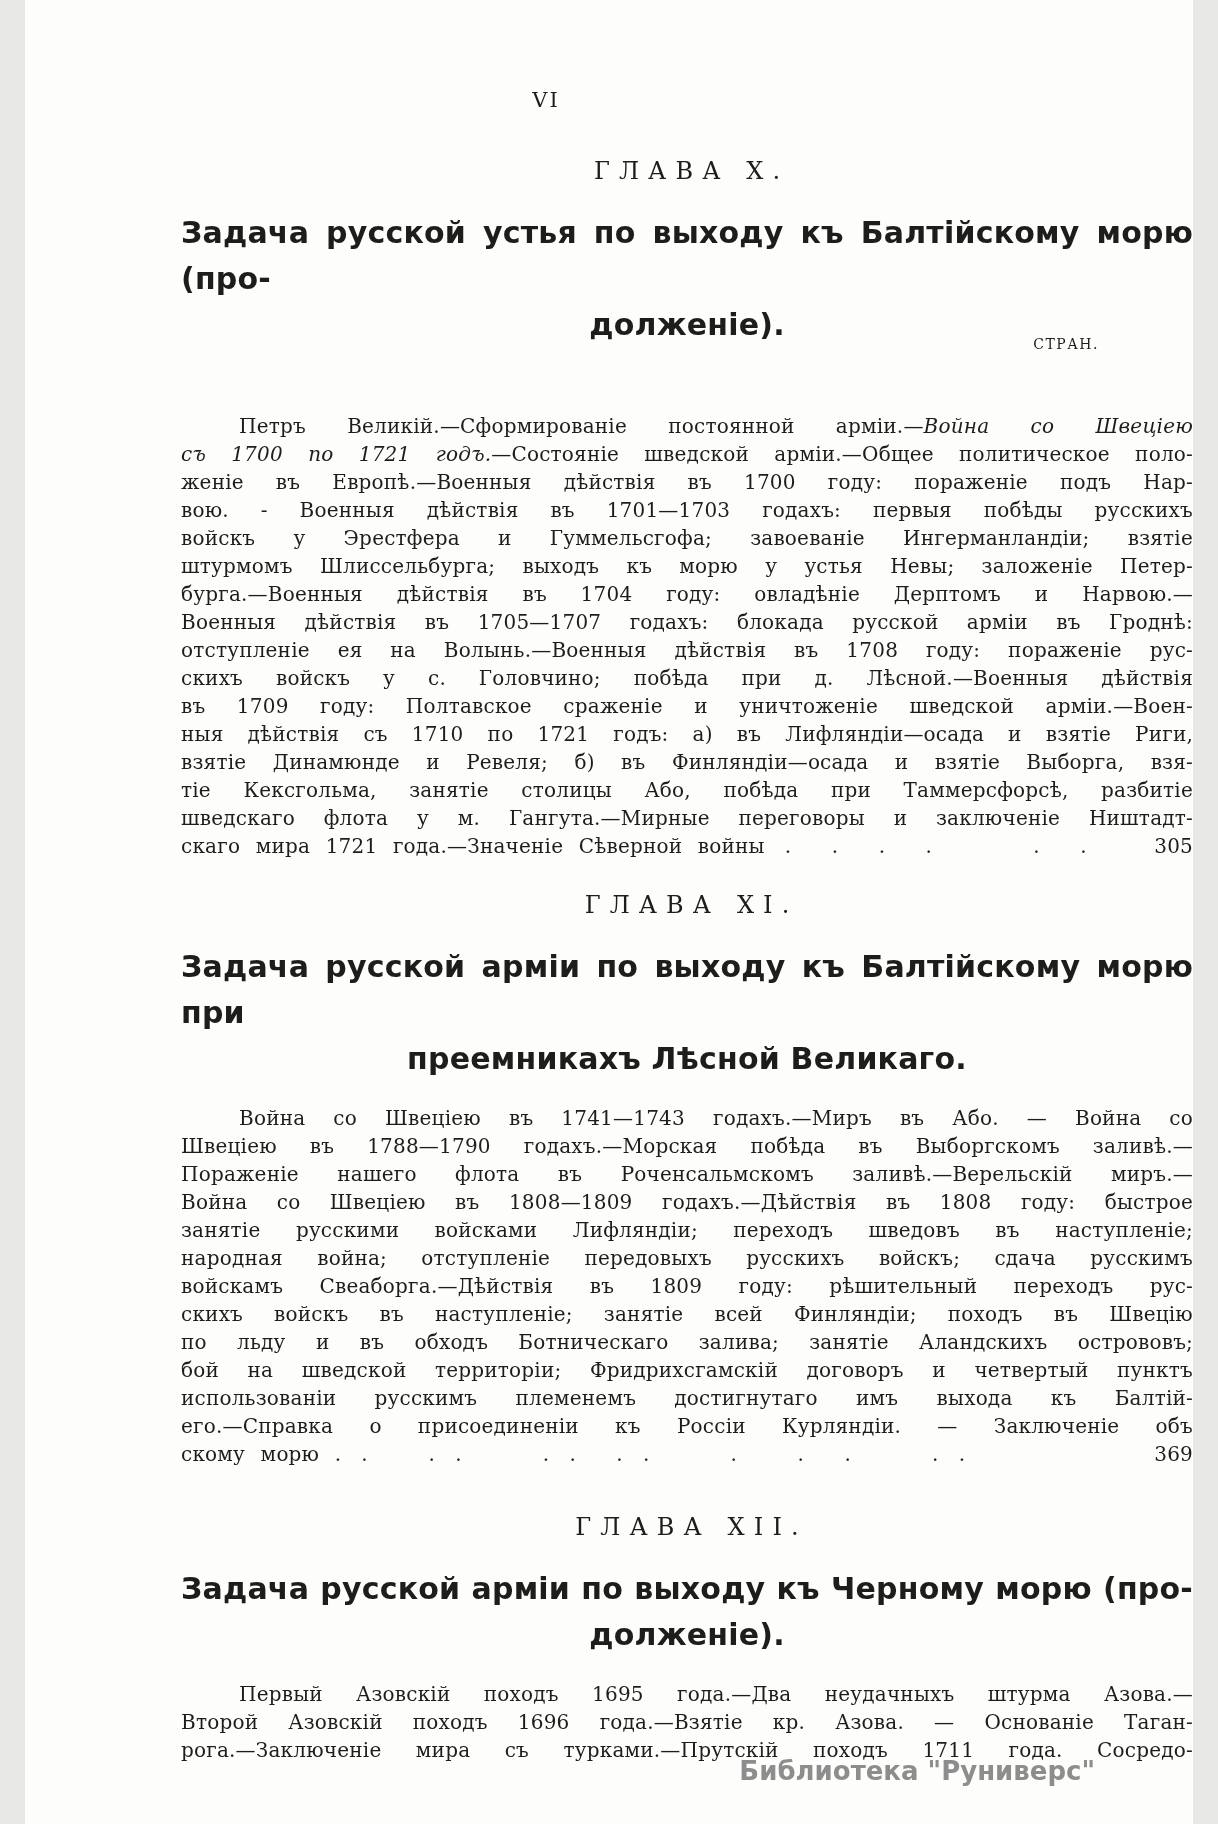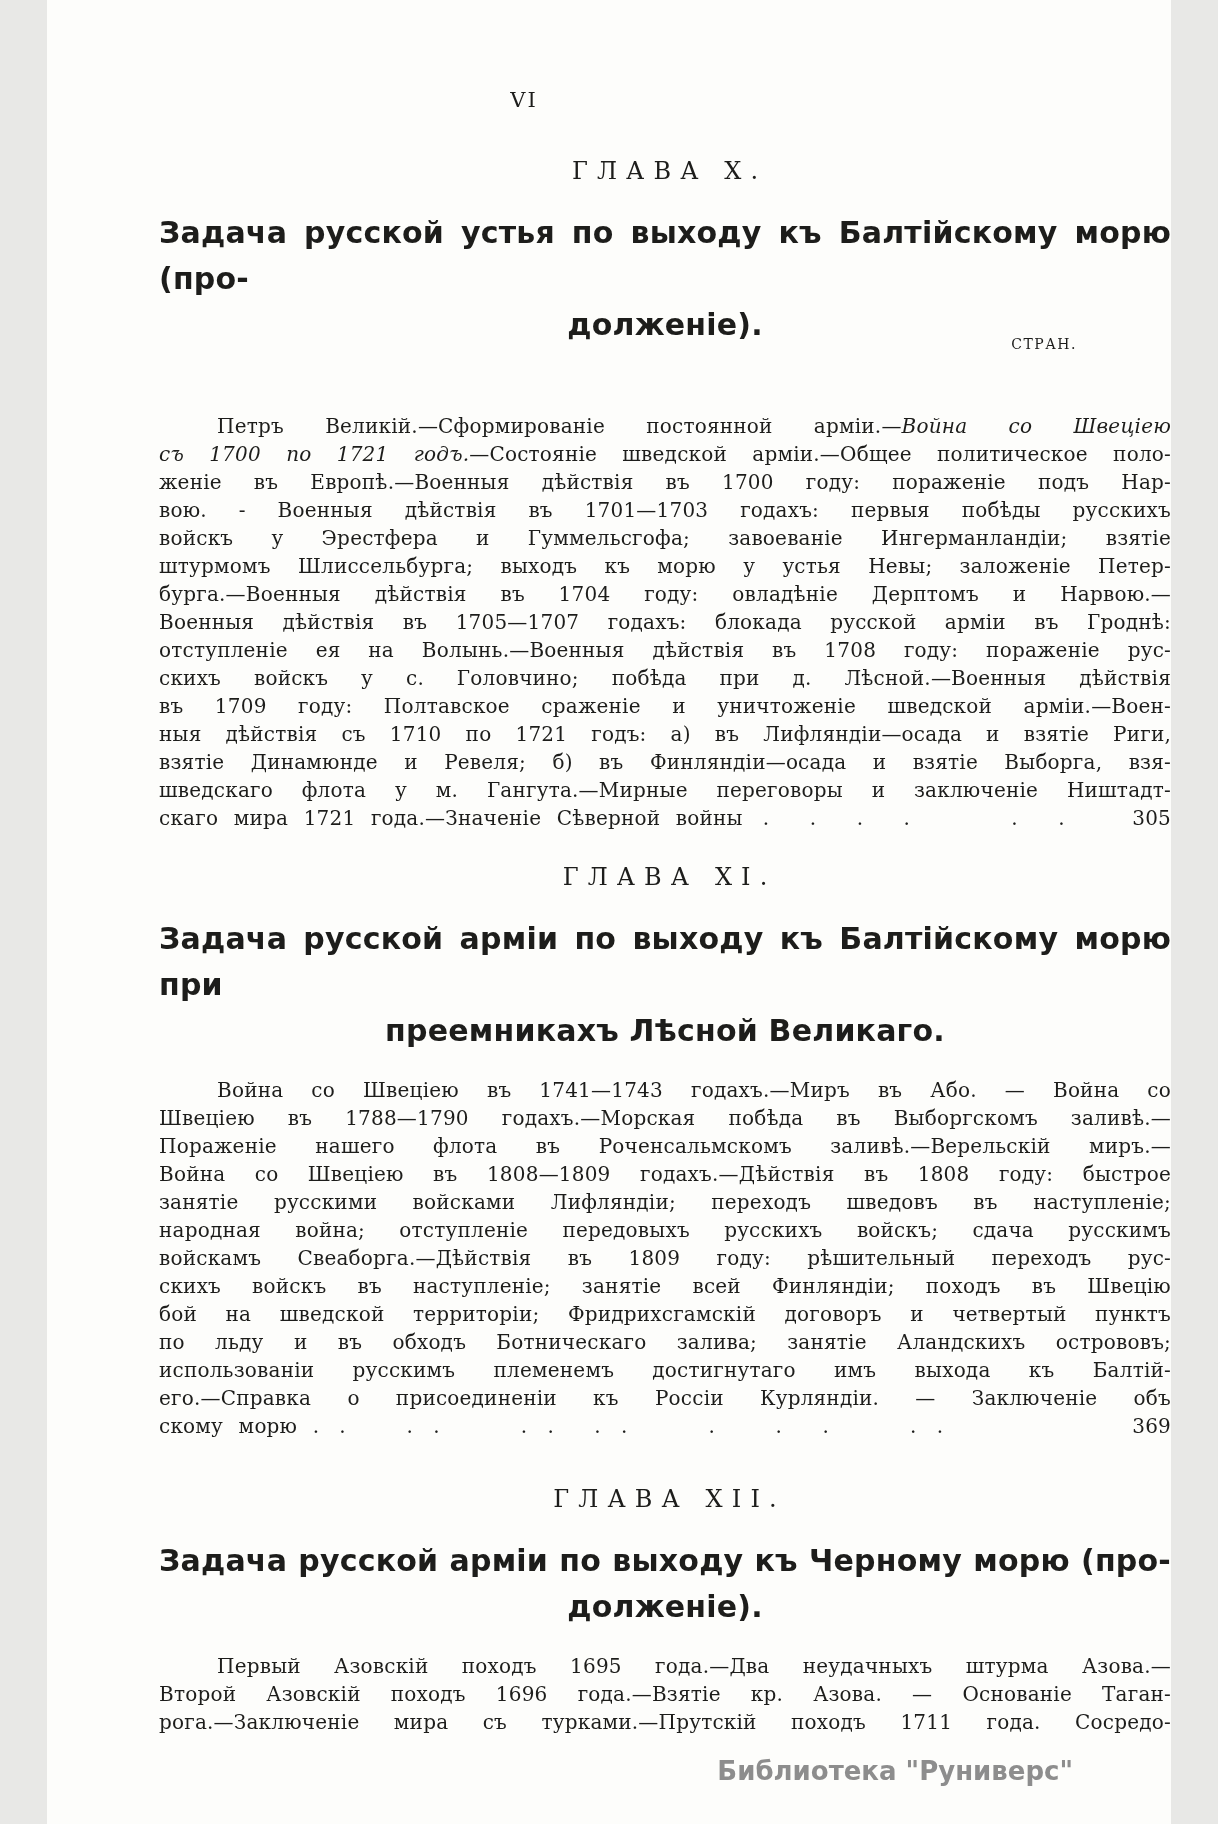--- a/index.html
+++ b/index.html
@@ -6,20 +6,21 @@
   body { background: #e8e8e6; }
   .page {
     position: relative;
     width: 1124px;
     height: 1824px;
     margin: 0 auto;
     background: #fdfdfb;
     color: #1d1d1b;
     font-family: "DejaVu Serif", "Liberation Serif", serif;
     overflow: hidden;
+    padding-left: 44px;
   }
   .folio {
     padding-top: 88px;
     padding-right: 170px;
     text-align: center;
     font-size: 21px;
     letter-spacing: 2px;
   }
   .toc {
     width: 1012px;
@@ -108,20 +109,21 @@
           <div class="sline"><span class="stext"><span>вою. - Военныя дѣйствія въ 1701—1703 годахъ: первыя побѣды русскихъ</span></span></div>
           <div class="sline"><span class="stext"><span>войскъ у Эрестфера и Гуммельсгофа; завоеваніе Ингерманландіи; взятіе</span></span></div>
           <div class="sline"><span class="stext"><span>штурмомъ Шлиссельбурга; выходъ къ морю у устья Невы; заложеніе Петер-</span></span></div>
           <div class="sline"><span class="stext"><span>бурга.—Военныя дѣйствія въ 1704 году: овладѣніе Дерптомъ и Нарвою.—</span></span></div>
           <div class="sline"><span class="stext"><span>Военныя дѣйствія въ 1705—1707 годахъ: блокада русской арміи въ Гроднѣ:</span></span></div>
           <div class="sline"><span class="stext"><span>отступленіе ея на Волынь.—Военныя дѣйствія въ 1708 году: пораженіе рус-</span></span></div>
           <div class="sline"><span class="stext"><span>скихъ войскъ у с. Головчино; побѣда при д. Лѣсной.—Военныя дѣйствія</span></span></div>
           <div class="sline"><span class="stext"><span>въ 1709 году: Полтавское сраженіе и уничтоженіе шведской арміи.—Воен-</span></span></div>
           <div class="sline"><span class="stext"><span>ныя дѣйствія съ 1710 по 1721 годъ: а) въ Лифляндіи—осада и взятіе Риги,</span></span></div>
           <div class="sline"><span class="stext"><span>взятіе Динамюнде и Ревеля; б) въ Финляндіи—осада и взятіе Выборга, взя-</span></span></div>
+          <div class="sline"><span class="stext"><span>тіе Кексгольма, занятіе столицы Або, побѣда при Таммерсфорсѣ, разбитіе</span></span></div>
           <div class="sline"><span class="stext"><span>шведскаго флота у м. Гангута.—Мирные переговоры и заключеніе Ништадт-</span></span></div>
           <div class="sline ref">
             <span class="stext"><span>скаго мира 1721 года.—Значеніе Сѣверной войны</span></span>
             <span class="dots">.  .  .  .     .  .</span>
             <span class="pnum">305</span>
           </div>
         </div>
       </section>
       <section class="chapter">
         <h2 class="chapter-label">ГЛАВА XI.</h2>
@@ -131,22 +133,22 @@
         </h3>
         <div class="summary">
           <div class="sline indent"><span class="stext"><span>Война со Швеціею въ 1741—1743 годахъ.—Миръ въ Або. — Война со</span></span></div>
           <div class="sline"><span class="stext"><span>Швеціею въ 1788—1790 годахъ.—Морская побѣда въ Выборгскомъ заливѣ.—</span></span></div>
           <div class="sline"><span class="stext"><span>Пораженіе нашего флота въ Роченсальмскомъ заливѣ.—Верельскій миръ.—</span></span></div>
           <div class="sline"><span class="stext"><span>Война со Швеціею въ 1808—1809 годахъ.—Дѣйствія въ 1808 году: быстрое</span></span></div>
           <div class="sline"><span class="stext"><span>занятіе русскими войсками Лифляндіи; переходъ шведовъ въ наступленіе;</span></span></div>
           <div class="sline"><span class="stext"><span>народная война; отступленіе передовыхъ русскихъ войскъ; сдача русскимъ</span></span></div>
           <div class="sline"><span class="stext"><span>войскамъ Свеаборга.—Дѣйствія въ 1809 году: рѣшительный переходъ рус-</span></span></div>
           <div class="sline"><span class="stext"><span>скихъ войскъ въ наступленіе; занятіе всей Финляндіи; походъ въ Швецію</span></span></div>
+          <div class="sline"><span class="stext"><span>по льду и въ обходъ Ботническаго залива; занятіе Аландскихъ острововъ;</span></span></div>
           <div class="sline"><span class="stext"><span>бой на шведской территоріи; Фридрихсгамскій договоръ и четвертый пунктъ</span></span></div>
-          <div class="sline"><span class="stext"><span>по льду и въ обходъ Ботническаго залива; занятіе Аландскихъ острововъ;</span></span></div>
           <div class="sline"><span class="stext"><span>использованіи русскимъ племенемъ достигнутаго имъ выхода къ Балтій-</span></span></div>
           <div class="sline"><span class="stext"><span>его.—Справка о присоединеніи къ Россіи Курляндіи. — Заключеніе объ</span></span></div>
           <div class="sline ref">
             <span class="stext"><span>скому морю .</span></span>
             <span class="dots">.   . .    . .  . .    .   .  .    . .</span>
             <span class="pnum">369</span>
           </div>
         </div>
       </section>
       <section class="chapter">

